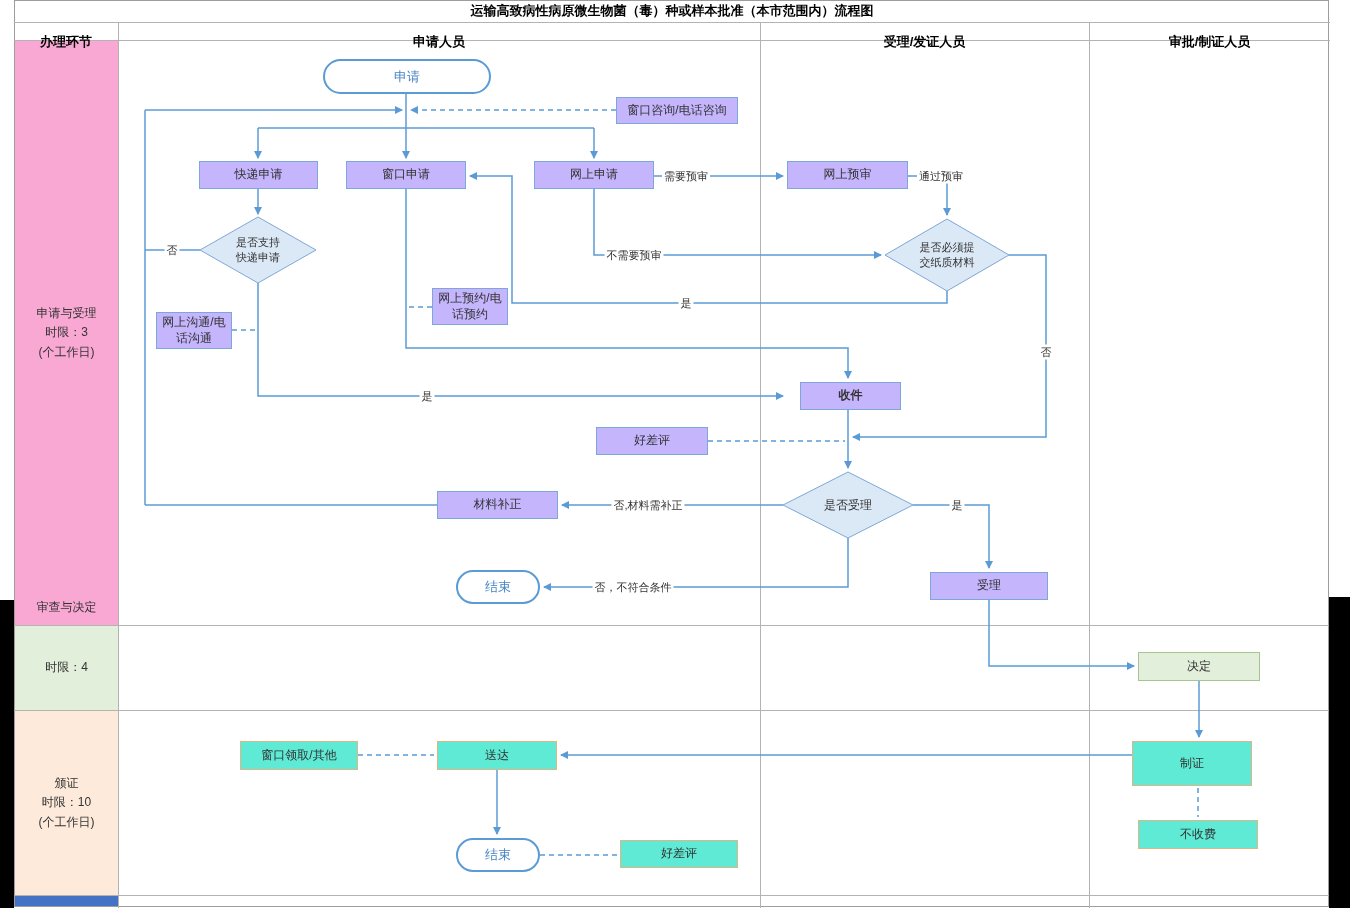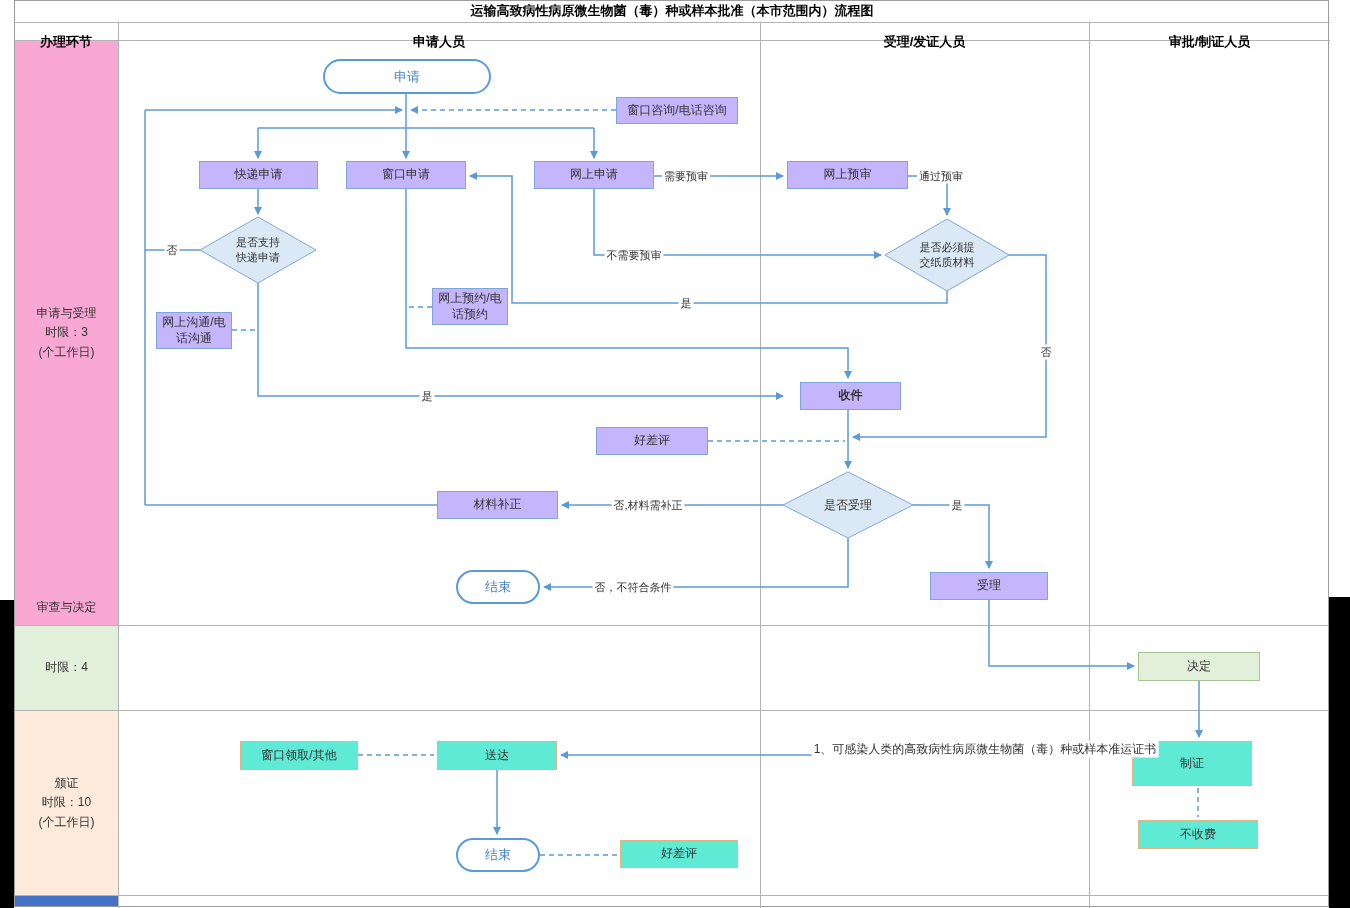--- a/index.html
+++ b/index.html
@@ -147,18 +147,17 @@
   <div class="edge-label" style="left:686px; top:176px;">需要预审</div>
   <div class="edge-label" style="left:941px; top:176px;">通过预审</div>
   <div class="edge-label" style="left:172px; top:250px;">否</div>
   <div class="edge-label" style="left:634px; top:255px;">不需要预审</div>
   <div class="edge-label" style="left:686px; top:303px;">是</div>
   <div class="edge-label" style="left:1046px; top:352px;">否</div>
   <div class="edge-label" style="left:427px; top:396px;">是</div>
   <div class="edge-label" style="left:648px; top:505px;">否,材料需补正</div>
   <div class="edge-label" style="left:957px; top:505px;">是</div>
   <div class="edge-label" style="left:633px; top:587px;">否，不符合条件</div>
-  <div class="edge-label note-label" style="left:985px; top:749px;">1、可感染人类的高致病性病原微生物菌（毒）种或样本准运证书</div>
 
   <div class="corner" style="left:0; top:600px; width:14px; height:308px;"></div>
   <div class="corner" style="left:1329px; top:597px; width:21px; height:311px;"></div>
 
 </div>
 
 </body></html>

